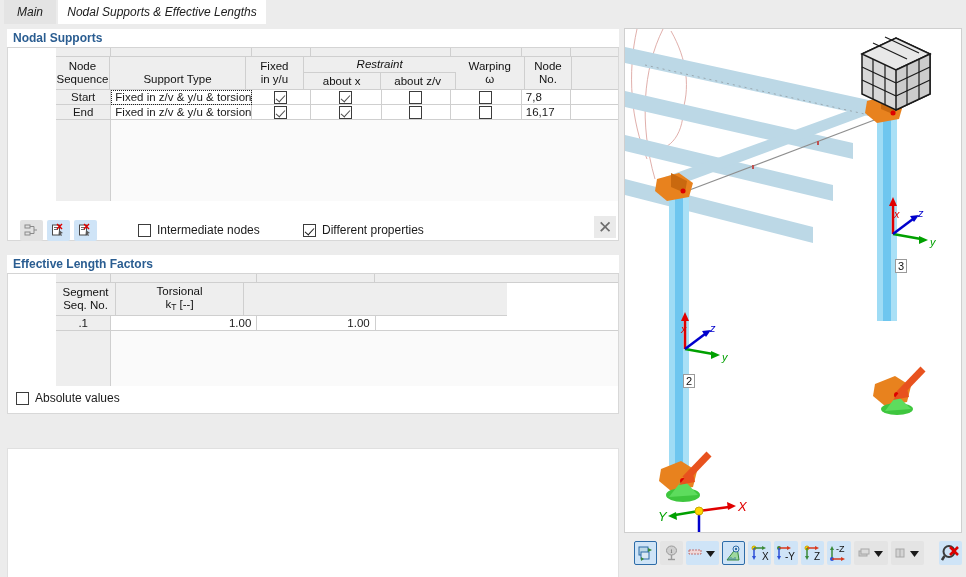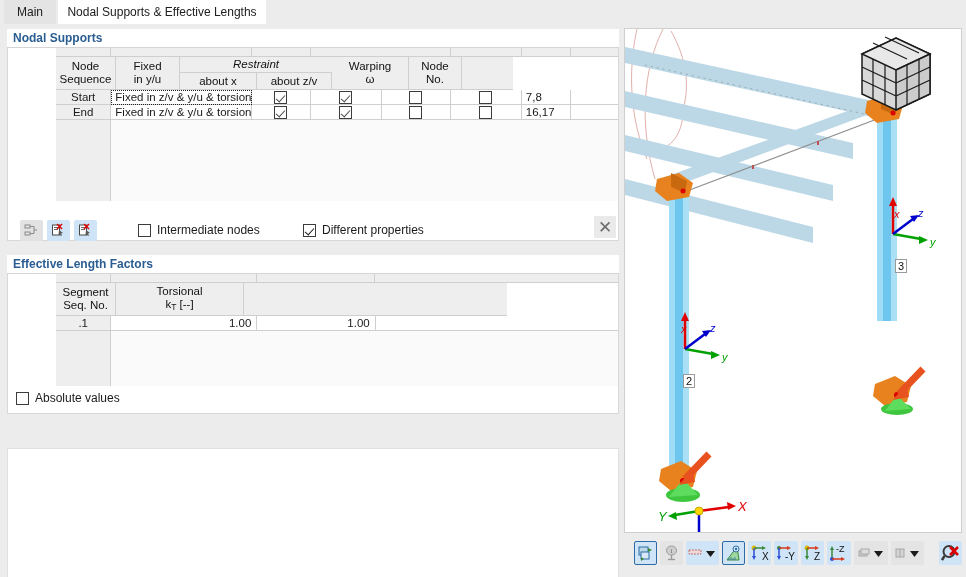--- a/index.html
+++ b/index.html
@@ -11,20 +11,21 @@
     font-size: 12px;
     color: #1a1a1a;
     background: #ececec;
   }
   #app { position: relative; width: 966px; height: 577px; background: #ececec; }
 
   
   .tabstrip {
     position: absolute; left: 0; top: 0; width: 966px; height: 24px;
     background: #ececec;
+    font-style: italic;
   }
   .tab {
     position: absolute; top: 0; height: 24px;
     display: flex; align-items: center; justify-content: center;
     font-size: 12px; color: #202020;
     padding: 0 12px; cursor: default;
     white-space: nowrap;
   }
   .tab.inactive { background: #e4e4e4; }
   .tab.active { background: #ffffff; }
@@ -189,20 +190,23 @@
         <div class="gcell hdrtop" style="width:152px;"></div>
         <div class="gcell hdrtop" style="width:77px;"></div>
         <div class="gcell hdrtop" style="width:53px;"></div>
         <div class="gcell hdrtop" style="width:51px; border-right:none;"></div>
       </div>
 
       <div class="grid-row">
         <div class="gcell hdr" style="width:60px; height:33px;">
           <span>Node</span>
           <span>Sequence</span>
+        </div>
+        <div class="gcell hdr" style="width:152px; height:33px; justify-content:flex-end; padding-bottom:3px;">
+          <span>Support Type</span>
         </div>
         <div class="gcell hdr" style="width:64px; height:33px;">
           <span>Fixed</span>
           <span>in y/u</span>
         </div>
 
         <div style="width:152px; height:33px;">
           <div class="gcell hdr" style="width:152px; height:16px; border-right:none;font-style:italic;">
             <span>Restraint</span>
           </div>

